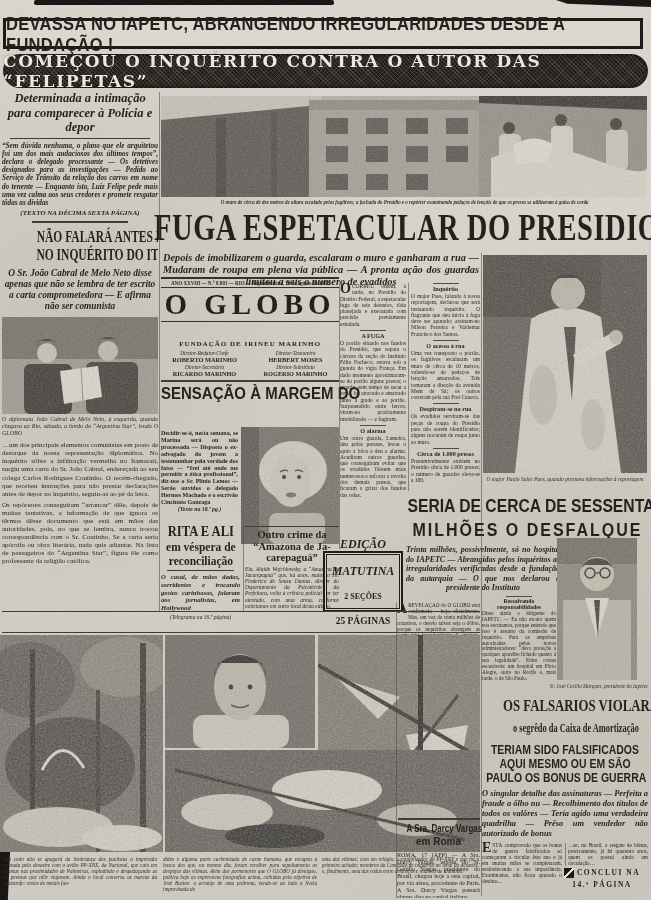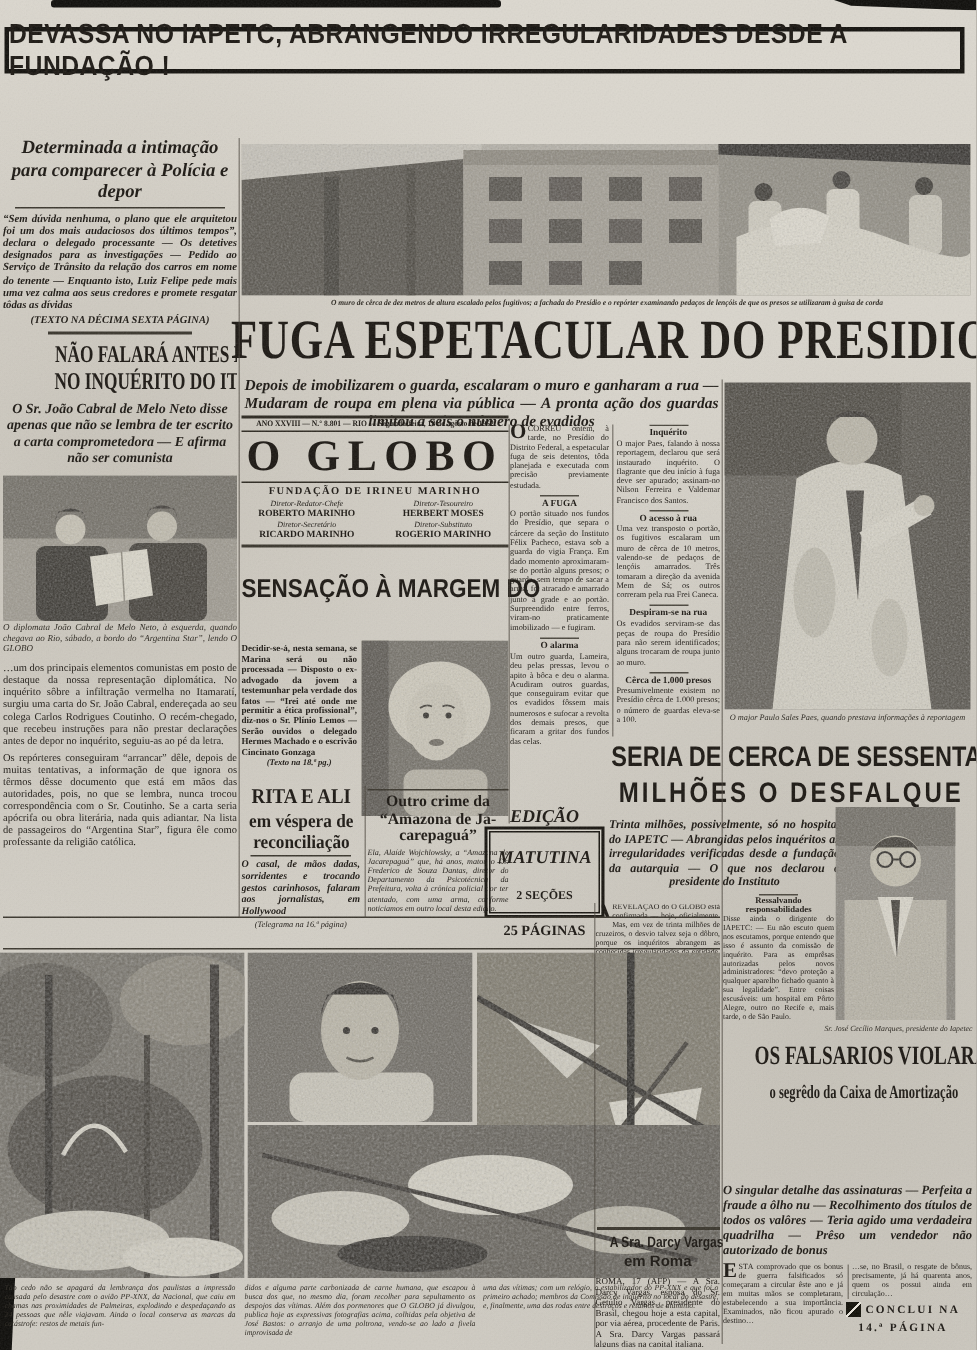--- a/index.html
+++ b/index.html
@@ -43,20 +43,23 @@
 
 <div id="page">
 
   <div class="abs" style="left:34px;top:0;width:300px;height:5px;background:#0e0d0a;border-radius:2px"></div>
   <div class="abs" style="left:556px;top:0;width:95px;height:7px;background:#0e0d0a;clip-path:polygon(0 0,100% 0,100% 100%,12% 55%)"></div>
   <div class="abs" style="left:0;top:688px;width:13px;height:212px;background:#0d0c09;clip-path:polygon(0 0,55% 10%,100% 48%,60% 100%,0 100%)"></div>
 
   <div class="abs banner1" style="left:3px;top:18px;width:640px;height:31px">
     <span>DEVASSA NO IAPETC, ABRANGENDO IRREGULARIDADES DESDE A FUNDAÇÃO !</span>
   </div>
+  <div class="abs banner2" style="left:3px;top:54px;width:645px;height:34px">
+    <span>COMEÇOU O INQUÉRITO CONTRA O AUTOR DAS “FELIPETAS”</span>
+  </div>
 
   <div class="abs" style="left:2px;top:91px;width:156px;height:522px;overflow:hidden">
     <div class="c it b serif" style="font-size:12.5px;line-height:14.5px">Determinada a intimação para comparecer à Polícia e depor</div>
     <div class="rule" style="height:1px;margin:3px 8px"></div>
     <div class="j it b" style="font-size:7.2px;line-height:8.2px">“Sem dúvida nenhuma, o plano que ele arquitetou foi um dos mais audaciosos dos últimos tempos”, declara o delegado processante — Os detetives designados para as investigações — Pedido ao Serviço de Trânsito da relação dos carros em nome do tenente — Enquanto isto, Luiz Felipe pede mais uma vez calma aos seus credores e promete resgatar tôdas as dívidas</div>
     <div class="c it b" style="font-size:7px;margin-top:2px">(TEXTO NA DÉCIMA SEXTA PÁGINA)</div>
     <div class="rule" style="height:2px;margin:4px 30px 5px"></div>
     <div class="c b serif" style="font-size:16px;line-height:18px"><span class="sqz" style="transform:scaleX(.72)">NÃO FALARÁ ANTES DE DEPOR</span></div>
     <div class="c b serif" style="font-size:16px;line-height:18px"><span class="sqz" style="transform:scaleX(.72)">NO INQUÉRITO DO ITAMARATÍ</span></div>
     <div class="c it b" style="font-size:9.3px;line-height:11px;margin-top:4px">O Sr. João Cabral de Melo Neto disse apenas que não se lembra de ter escrito a carta comprometedora — E afirma não ser comunista</div>
@@ -125,21 +128,21 @@
   <div class="abs c" style="left:161px;top:199px;width:487px;font-size:5.2px"><span class="sqz cap b" style="transform:scaleX(.96)">O muro de cêrca de dez metros de altura escalado pelos fugitivos; a fachada do Presídio e o repórter examinando pedaços de lençóis de que os presos se utilizaram à guisa de corda</span></div>
 
   <div class="abs it b j" style="left:163px;top:252px;width:316px;font-size:10.3px;line-height:12px;text-align-last:center">Depois de imobilizarem o guarda, escalaram o muro e ganharam a rua — Mudaram de roupa em plena via pública — A pronta ação dos guardas limitou a seis o número de evadidos</div>
   <div class="abs c" style="left:159px;top:207px;width:492px;height:42px;overflow:visible">
     <span class="sqz b serif" style="font-size:28px;letter-spacing:.5px;transform:scale(1.02,1.32)">FUGA ESPETACULAR DO PRESIDIO</span>
   </div>
 
   <div class="abs" style="left:161px;top:277px;width:178px;height:103px">
     <div class="c b" style="border-top:2px solid #2c2820;border-bottom:1px solid #2c2820;padding:1px 0;font-size:5.5px"><span class="sqz" style="transform:scaleX(.92)">ANO XXVIII — N.° 8.801 — RIO — Segunda-feira, 18 de agôsto de 1952</span></div>
     <div class="c b serif" style="font-size:29px;line-height:33px;letter-spacing:5px">O GLOBO</div>
-    <div class="c b" style="font-size:7px;letter-spacing:1px;border-top:1px solid #2c2820;padding-top:1px">FUNDAÇÃO DE IRINEU MARINHO</div>
+    <div class="c b" style="font-size:7px;letter-spacing:1px;border-top:1px solid #2c2820;padding-top:18px">FUNDAÇÃO DE IRINEU MARINHO</div>
     <div style="display:grid;grid-template-columns:1fr 1fr;gap:1px 4px;margin-top:2px">
       <div class="c">
           <div class="it" style="font-size:5.3px">Diretor-Redator-Chefe</div>
           <div class="b" style="font-size:6.3px">ROBERTO MARINHO</div>
         </div>
       <div class="c">
           <div class="it" style="font-size:5.3px">Diretor-Tesoureiro</div>
           <div class="b" style="font-size:6.3px">HERBERT MOSES</div>
         </div>
       <div class="c">
@@ -360,20 +363,25 @@
 
   <div class="abs rule" style="left:398px;top:818px;width:82px;height:2px"></div>
   <div class="abs c b sans" style="left:397px;top:822px;width:83px">
     <div style="font-size:10px;line-height:13px"><span class="sqz" style="transform:scaleX(.8)">A Sra. Darcy Vargas</span></div>
     <div style="font-size:10px;line-height:13px"><span class="sqz">em Roma</span></div>
   </div>
   <div class="abs j" style="left:397px;top:852px;width:83px;height:46px;font-size:6px;line-height:7px;overflow:hidden">ROMA, 17 (AFP) — A Sra. Darcy Vargas, espôsa do Sr. Getúlio Vargas, presidente do Brasil, chegou hoje a esta capital, por via aérea, procedente de Paris. A Sra. Darcy Vargas passará alguns dias na capital italiana,</div>
 
   <div class="abs c b serif" style="left:482px;top:694px;width:166px;font-size:16px;line-height:19px"><span class="sqz" style="transform:scale(.8,1.1)">OS FALSARIOS VIOLARAM</span></div>
   <div class="abs c b serif" style="left:482px;top:720px;width:166px;font-size:12.5px;line-height:16px"><span class="sqz" style="transform:scaleX(.67)">o segrêdo da Caixa de Amortização</span></div>
+  <div class="abs c b sans" style="left:482px;top:742px;width:166px">
+    <div style="font-size:11px;line-height:14px"><span class="sqz" style="transform:scale(.95,1.08)">TERIAM SIDO FALSIFICADOS</span></div>
+    <div style="font-size:11px;line-height:14px"><span class="sqz" style="transform:scale(.95,1.08)">AQUI MESMO OU EM SÃO</span></div>
+    <div style="font-size:11px;line-height:14px"><span class="sqz" style="transform:scale(.95,1.08)">PAULO OS BONUS DE GUERRA</span></div>
+  </div>
   <div class="abs it b j" style="left:482px;top:789px;width:166px;font-size:8.4px;line-height:10px">O singular detalhe das assinaturas — Perfeita a fraude a ôlho nu — Recolhimento dos títulos de todos os valôres — Teria agido uma verdadeira quadrilha — Prêso um vendedor não autorizado de bonus</div>
   <div class="abs" style="left:482px;top:842px;width:80px;height:52px;overflow:hidden">
     <p class="j" style="font-size:5.3px;line-height:6px"><span class="dcap">E</span><span>STÁ comprovado que os bonus de guerra falsificados só começaram a circular êste ano e já em muitas mãos se completaram, estabelecendo a sua importância. Examinados, não ficou apurado o destino…</span></p>
   </div>
   <div class="abs" style="left:568px;top:842px;width:80px;height:26px;overflow:hidden">
     <p class="j" style="font-size:5.3px;line-height:6px">…se, no Brasil, o resgate de bônus, precisamente, já há quarenta anos, quem os possui ainda em circulação…</p>
   </div>
   <div class="abs" style="left:556px;top:868px;width:92px;text-align:center">
     <div class="b serif" style="font-size:7.5px;letter-spacing:1.5px"><span class="flag"></span><span>CONCLUI NA</span></div>
     <div class="b serif" style="font-size:7.5px;letter-spacing:1.5px;margin-top:2px">14.ª PÁGINA</div>

